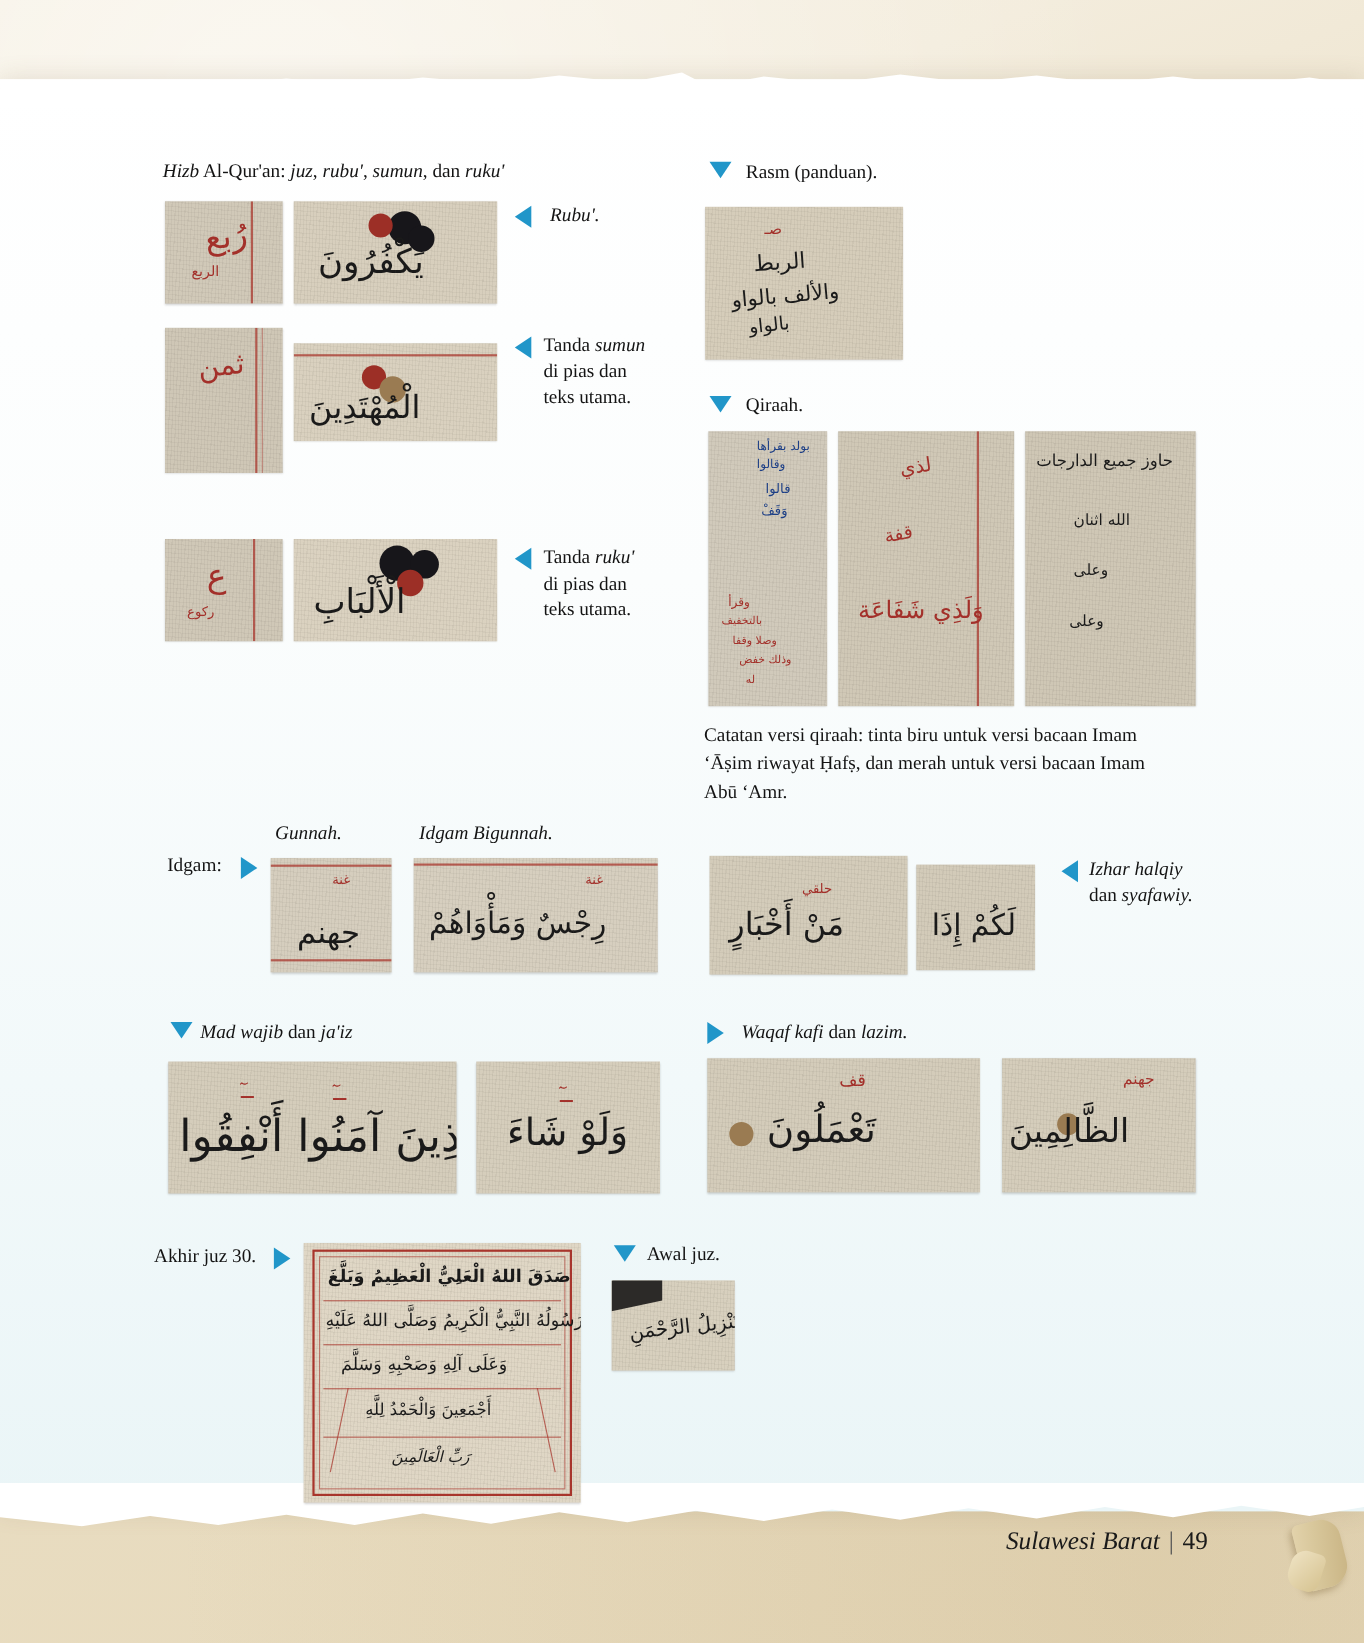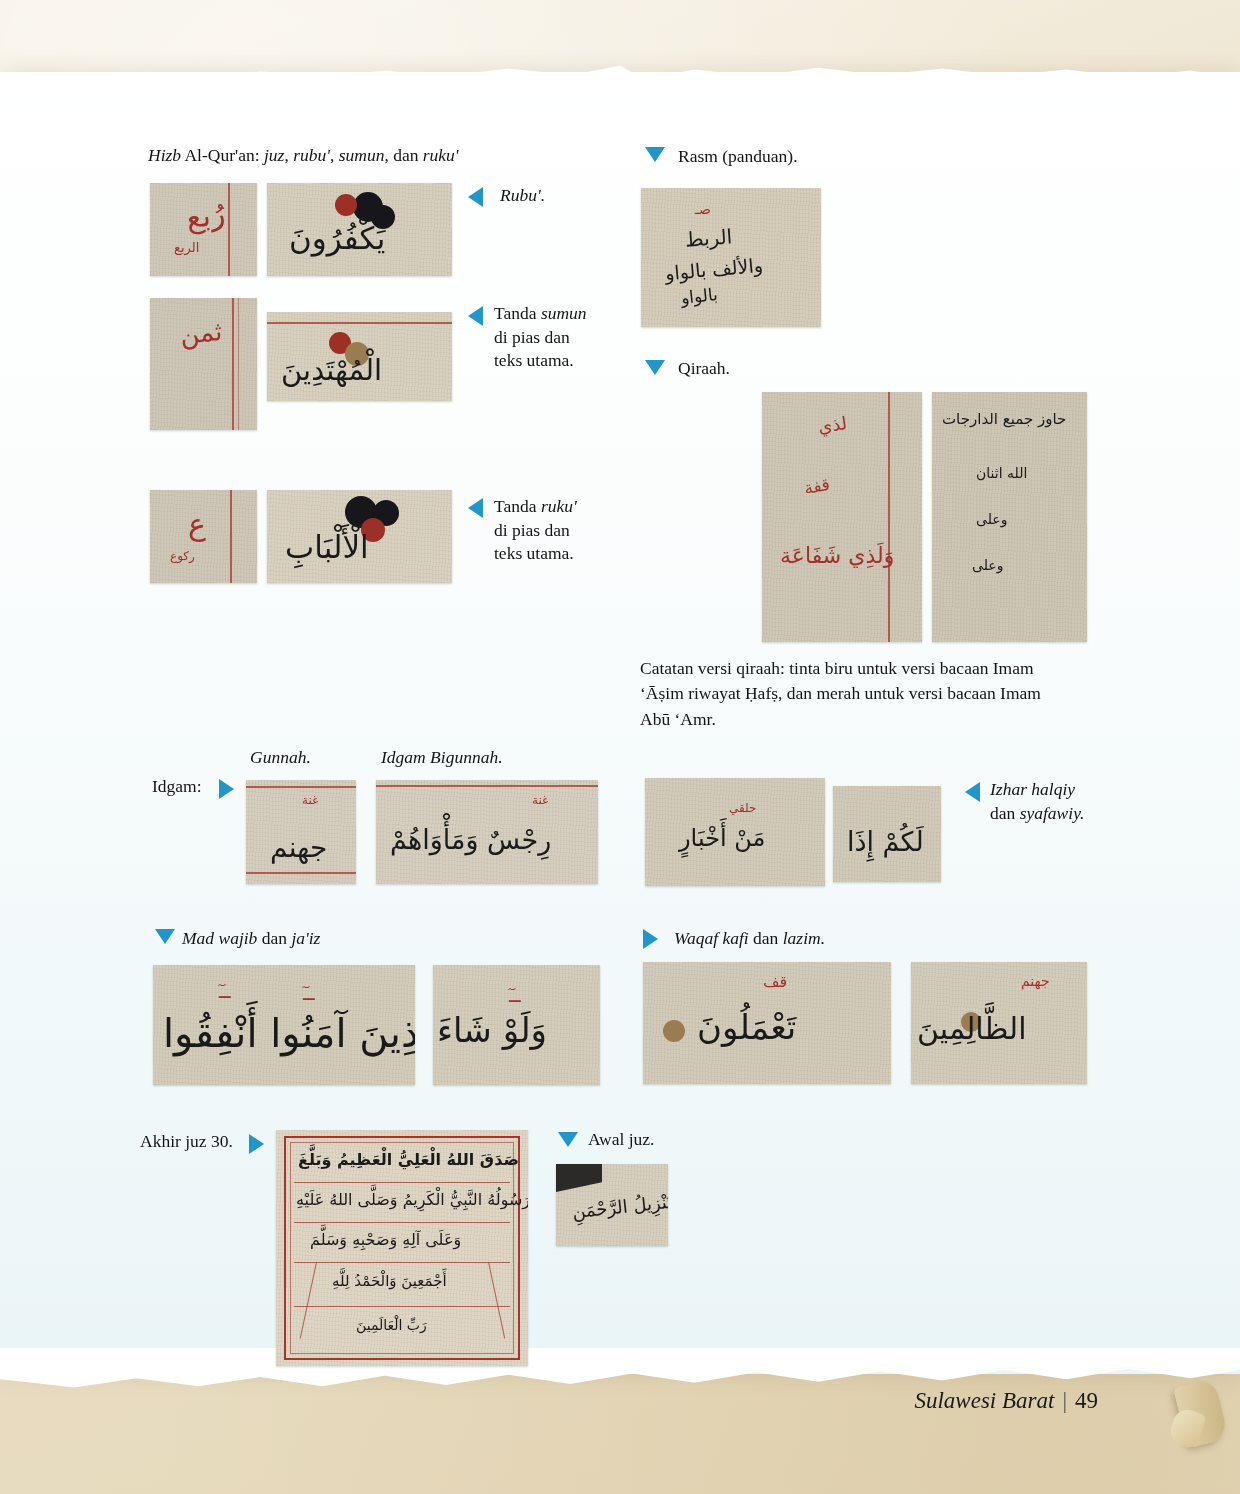--- a/index.html
+++ b/index.html
@@ -278,20 +278,32 @@
     <div class="grain"></div>
     <div class="arabic red" style="left:54px; top:14px; font-size:14px;">صـ</div>
     <div class="arabic" style="left:44px; top:40px; font-size:20px; transform:rotate(-4deg);">الربط</div>
     <div class="arabic" style="left:24px; top:72px; font-size:19px; transform:rotate(-5deg);">والألف بالواو</div>
     <div class="arabic" style="left:40px; top:100px; font-size:17px; transform:rotate(-6deg);">بالواو</div>
   </div>
 
   <div class="abs tri tri-down" style="left:645px; top:360px;"></div>
   <div class="abs caption" style="left:678px; top:357px;">Qiraah.</div>
 
+  <div class="photo" style="left:644px; top:392px; width:108px; height:250px; background:#cfc8b9;">
+    <div class="grain"></div>
+    <div class="arabic blue" style="left:44px; top:8px; font-size:11px;">بولد بقرأها</div>
+    <div class="arabic blue" style="left:44px; top:24px; font-size:11px;">وقالوا</div>
+    <div class="arabic blue" style="left:52px; top:46px; font-size:12px;">قالوا</div>
+    <div class="arabic blue" style="left:48px; top:66px; font-size:12px;">وَقَفْ</div>
+    <div class="arabic red" style="left:18px; top:150px; font-size:11px;">وقرأ</div>
+    <div class="arabic red" style="left:12px; top:168px; font-size:10px;">بالتخفيف</div>
+    <div class="arabic red" style="left:22px; top:186px; font-size:10px;">وصلا وقفا</div>
+    <div class="arabic red" style="left:28px; top:204px; font-size:10px;">وذلك خفض</div>
+    <div class="arabic red" style="left:34px; top:222px; font-size:10px;">له</div>
+  </div>
 
   <div class="photo" style="left:762px; top:392px; width:160px; height:250px; background:#cec6b4;">
     <div class="grain"></div>
     <div class="rule-red" style="left:126px; top:0; width:2px; height:250px;"></div>
     <div class="arabic red" style="left:56px; top:24px; font-size:18px; transform:rotate(-8deg);">لذي</div>
     <div class="arabic red" style="left:42px; top:86px; font-size:17px; transform:rotate(-10deg);">قفة</div>
     <div class="arabic red" style="left:18px; top:140px; font-size:22px;margin-top:13px;">وَلَذِي شَفَاعَة</div>
   </div>
 
   <div class="photo" style="left:932px; top:392px; width:155px; height:250px; background:#cdc5b3;">
@@ -321,21 +333,21 @@
   <div class="photo" style="left:376px; top:780px; width:222px; height:104px; background:#d5cdbd;">
     <div class="grain"></div>
     <div class="rule-red" style="left:0; top:5px; width:222px; height:2px;"></div>
     <div class="arabic red" style="left:156px; top:14px; font-size:12px;">غنة</div>
     <div class="arabic" style="left:14px; top:46px; font-size:27px;">رِجْسٌ وَمَأْوَاهُمْ</div>
   </div>
 
   <div class="photo" style="left:645px; top:778px; width:180px; height:108px; background:#d2cab8;">
     <div class="grain"></div>
     <div class="arabic red" style="left:84px; top:10px; font-size:12px;margin-top:14px;">حلقي</div>
-    <div class="arabic" style="left:34px; top:48px; font-size:24px;text-align:center;">مَنْ أَخْبَارٍ</div>
+    <div class="arabic" style="left:18px; top:48px; font-size:29px;text-align:center;">مَنْ أَخْبَارٍ</div>
   </div>
 
   <div class="photo" style="left:833px; top:786px; width:108px; height:96px; background:#d1c9b7;">
     <div class="grain"></div>
     <div class="arabic" style="left:14px; top:42px; font-size:27px;">لَكُمْ إِذَا</div>
   </div>
 
   <div class="abs tri tri-left" style="left:965px; top:782px;"></div>
   <div class="abs caption" style="left:990px; top:778px; width:170px;">
     <span class="it">Izhar halqiy</span><br>
@@ -355,21 +367,21 @@
   <div class="photo" style="left:153px; top:965px; width:262px; height:120px; background:#d3cbb9;">
     <div class="grain"></div>
     <div class="arabic red" style="left:66px; top:16px; font-size:20px;">ــٓ</div>
     <div class="arabic red" style="left:150px; top:18px; font-size:20px;">ــٓ</div>
     <div class="arabic" style="left:10px; top:48px; font-size:40px;">الَّذِينَ آمَنُوا أَنْفِقُوا</div>
   </div>
 
   <div class="photo" style="left:433px; top:965px; width:167px; height:120px; background:#d4ccba;">
     <div class="grain"></div>
     <div class="arabic red" style="left:76px; top:20px; font-size:20px;">ــٓ</div>
-    <div class="arabic" style="left:4px; top:48px; font-size:34px;">وَلَوْ شَاءَ</div>
+    <div class="arabic" style="left:28px; top:48px; font-size:34px;">وَلَوْ شَاءَ</div>
   </div>
 
   <div class="photo" style="left:643px; top:962px; width:248px; height:122px; background:#d2cab8;">
     <div class="grain"></div>
     <div class="arabic red" style="left:120px; top:12px; font-size:16px;">قف</div>
     <div class="dot tan" style="left:20px; top:58px; width:22px; height:22px;"></div>
     <div class="arabic" style="left:54px; top:48px; font-size:34px;">تَعْمَلُونَ</div>
   </div>
 
   <div class="photo" style="left:911px; top:962px; width:176px; height:122px; background:#d3cbb9;">
@@ -389,21 +401,21 @@
     <div class="rule-red" style="left:18px; top:52px; width:216px; height:1px;"></div>
     <div class="rule-red" style="left:18px; top:92px; width:216px; height:1px;"></div>
     <div class="rule-red" style="left:18px; top:132px; width:216px; height:1px;"></div>
     <div class="rule-red" style="left:40px; top:132px; width:1px; height:78px; transform:rotate(12deg); transform-origin: top center;"></div>
     <div class="rule-red" style="left:212px; top:132px; width:1px; height:78px; transform:rotate(-12deg); transform-origin: top center;"></div>
     <div class="rule-red" style="left:18px; top:176px; width:216px; height:1px;"></div>
     <div class="arabic" style="left:22px; top:22px; font-size:16px;font-weight:bold;">صَدَقَ اللهُ الْعَلِيُّ الْعَظِيمُ وَبَلَّغَ</div>
     <div class="arabic" style="left:20px; top:62px; font-size:16px;">رَسُولُهُ النَّبِيُّ الْكَرِيمُ وَصَلَّى اللهُ عَلَيْهِ</div>
     <div class="arabic" style="left:34px; top:102px; font-size:16px;">وَعَلَى آلِهِ وَصَحْبِهِ وَسَلَّمَ</div>
     <div class="arabic" style="left:56px; top:144px; font-size:15px;">أَجْمَعِينَ وَالْحَمْدُ لِلَّهِ</div>
-    <div class="arabic" style="left:80px; top:188px; font-size:14px;">رَبِّ الْعَالَمِينَ</div>
+    <div class="arabic" style="left:80px; top:188px; font-size:14px;font-style:italic;">رَبِّ الْعَالَمِينَ</div>
   </div>
 
   <div class="abs tri tri-down" style="left:558px; top:1132px;"></div>
   <div class="abs caption" style="left:588px; top:1128px;">Awal juz.</div>
 
   <div class="photo" style="left:556px; top:1164px; width:112px; height:82px; background:#d6cebc;">
     <div class="grain"></div>
     <div class="abs" style="left:0; top:0; width:46px; height:28px; background:#2c2a28; transform: skewY(-12deg); transform-origin: top left;"></div>
     <div class="arabic" style="left:16px; top:34px; font-size:18px; transform:rotate(-6deg);">تَنْزِيلُ الرَّحْمَنِ</div>
   </div>

